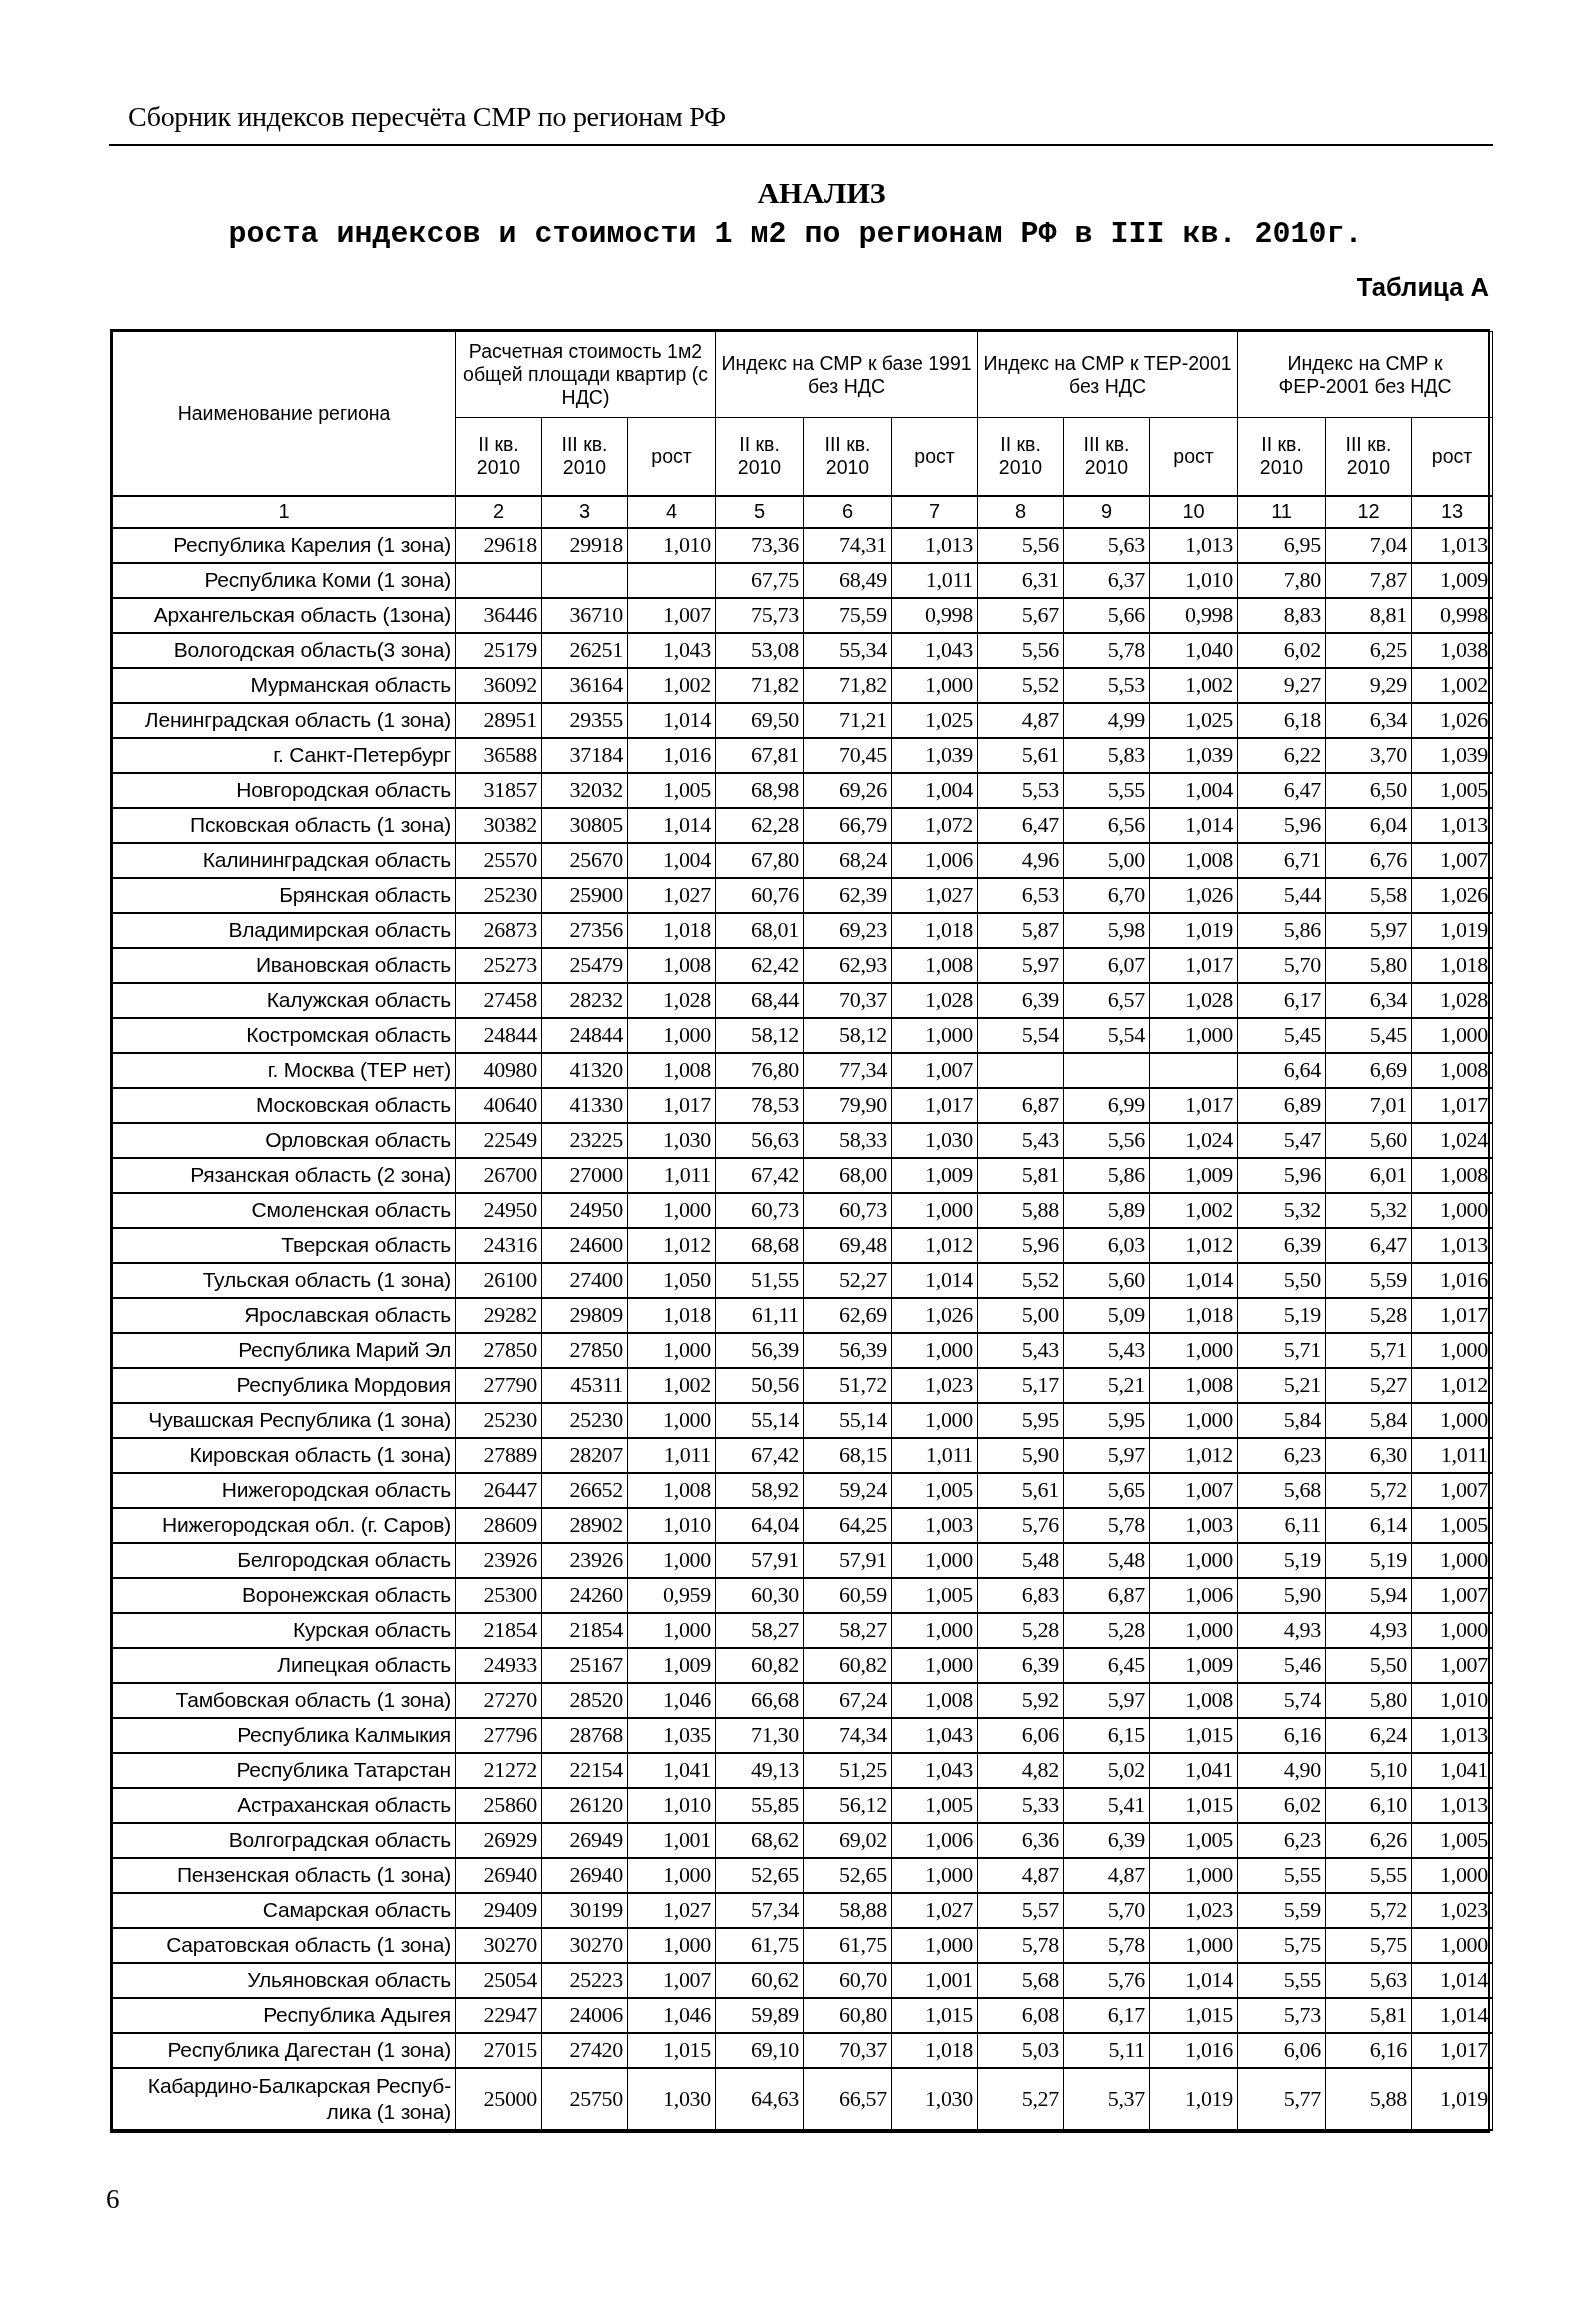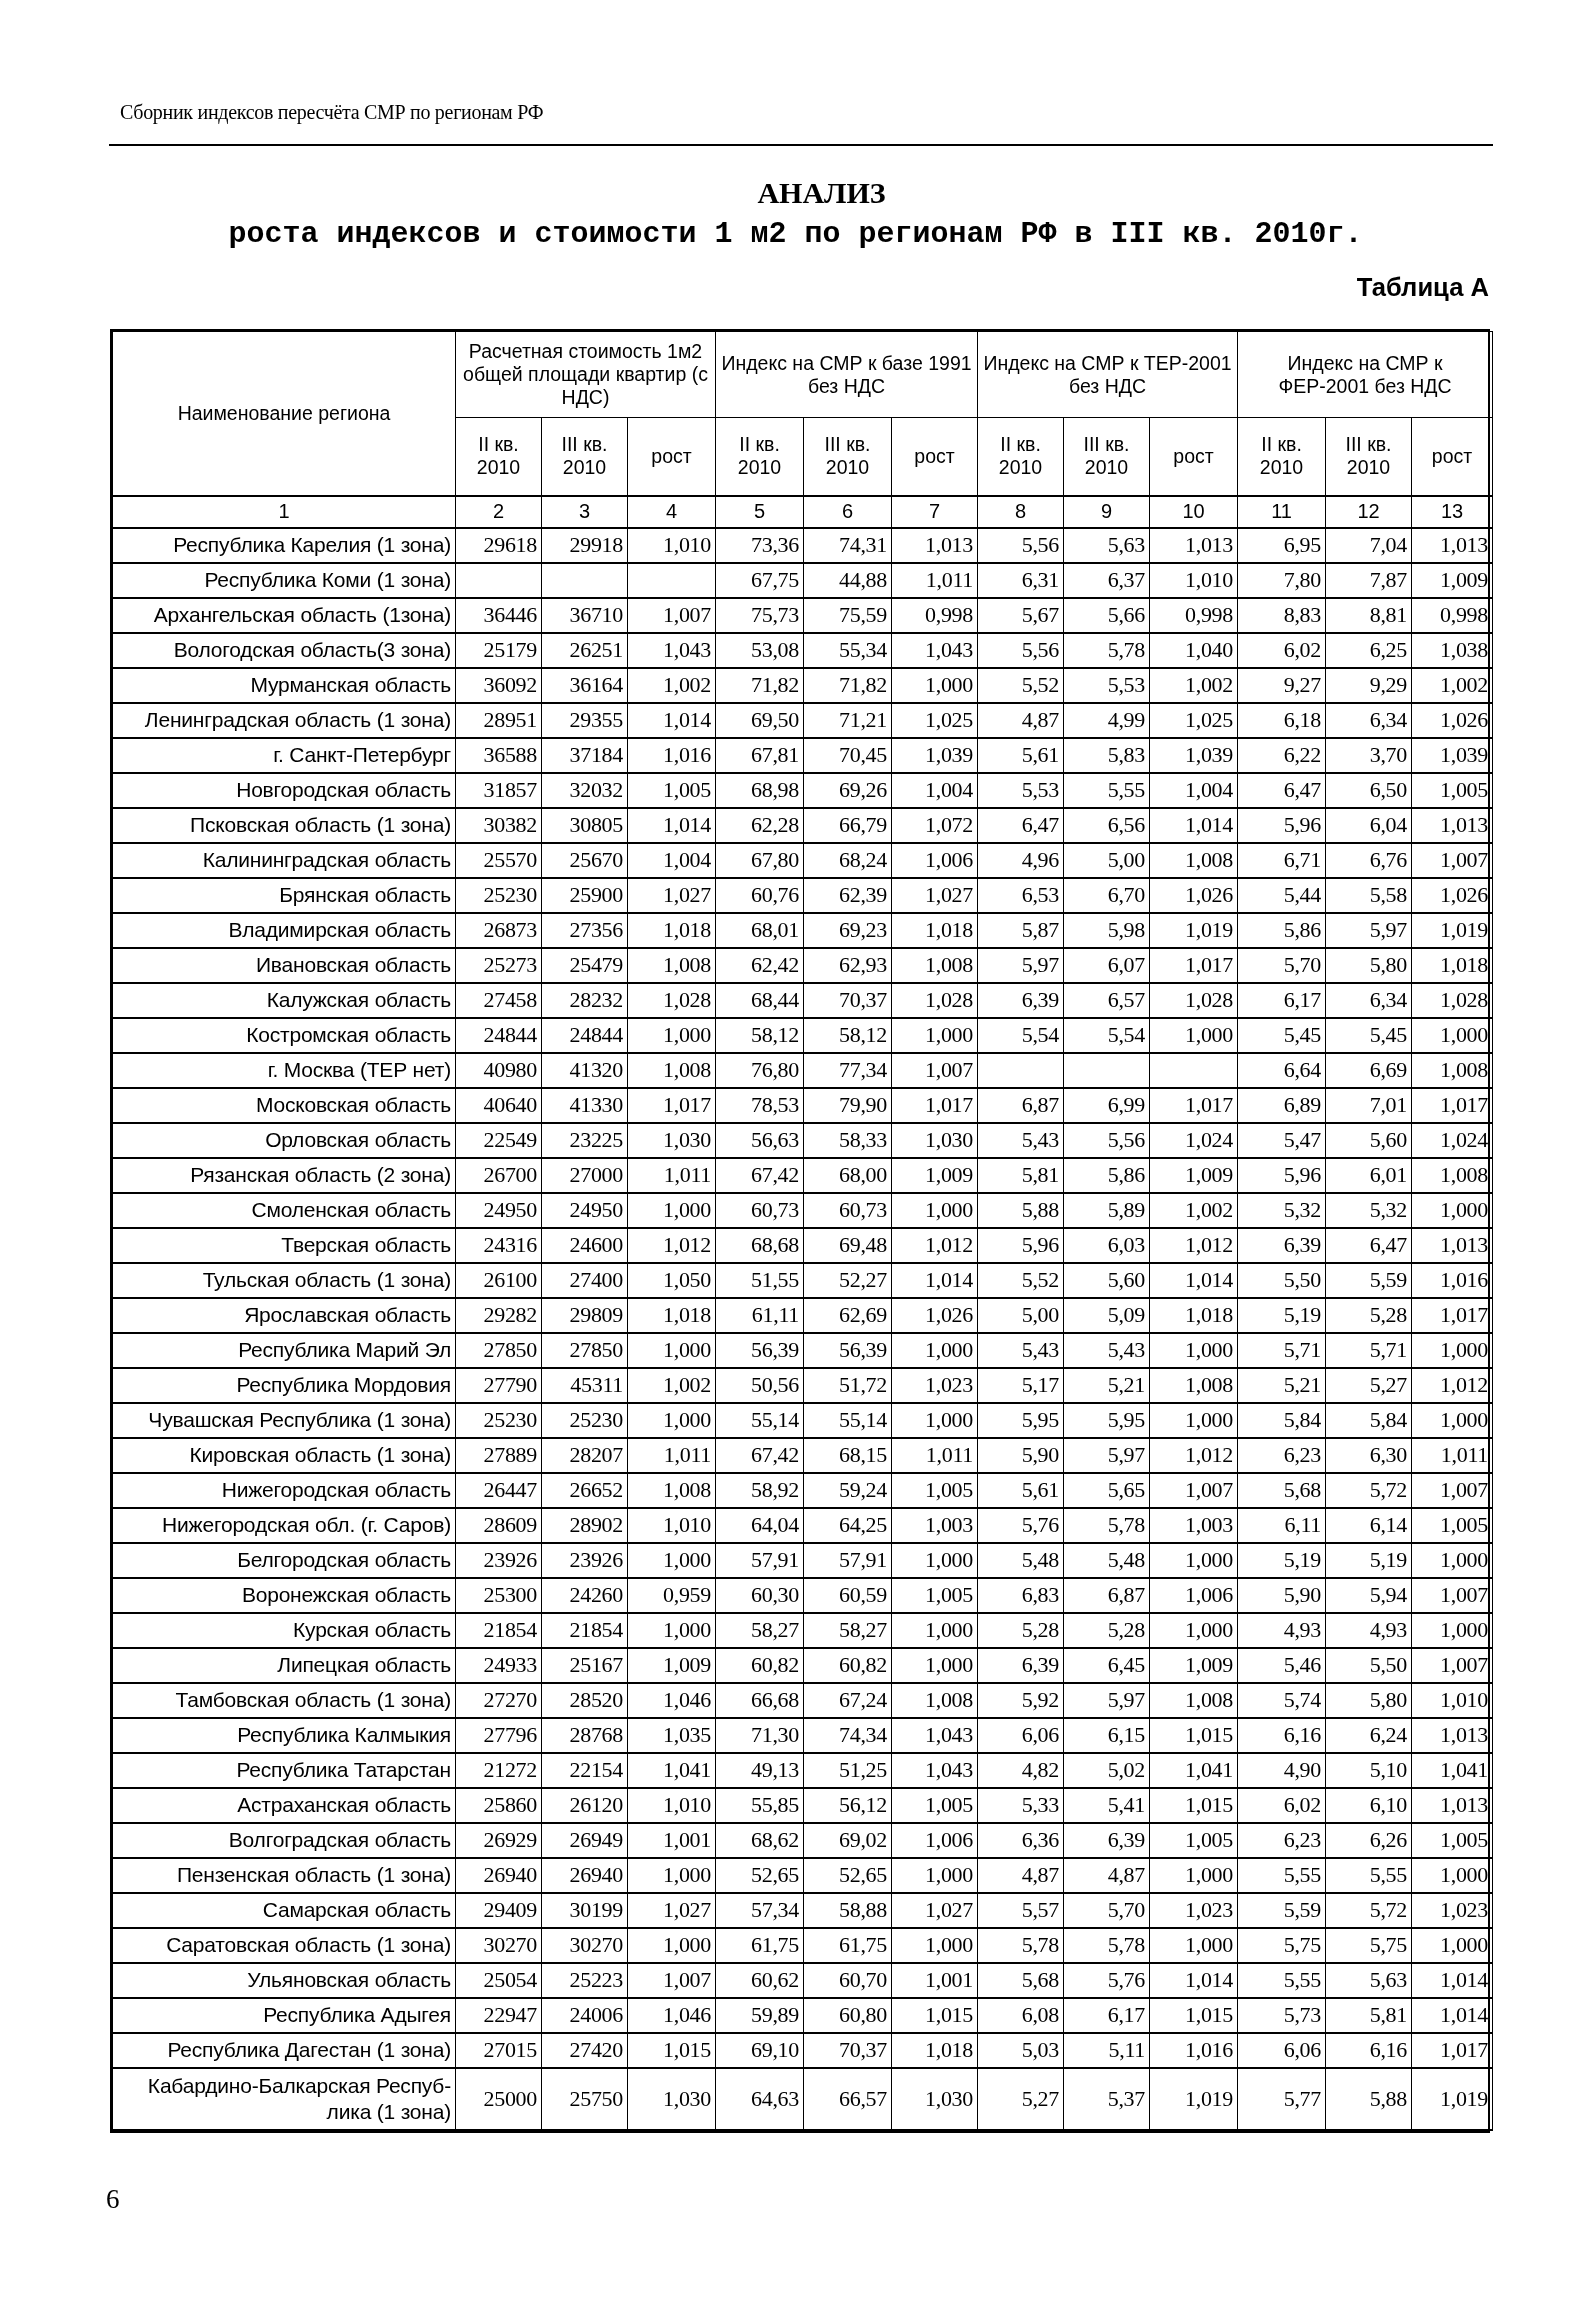--- a/index.html
+++ b/index.html
@@ -1,19 +1,19 @@
 <!DOCTYPE html>
 <html style="font-size:10.8px"><head>
 <meta charset="utf-8">
 <style>
   html, body { margin: 0; padding: 0; background: #ffffff; }
   body { width: 1591px; height: 2307px; position: relative; color: #000; overflow: hidden; }
   .running-header {
-    position: absolute; left: 120px; top: 101px;
-    font-family: "Liberation Serif", serif; font-size: 20px; letter-spacing: -0.3px;
+    position: absolute; left: 128px; top: 101px;
+    font-family: "Liberation Serif", serif; font-size: 28px; letter-spacing: -0.3px;
   }
   .header-rule {
     position: absolute; left: 109px; top: 144px; width: 1384px; height: 2px; background: #000;
   }
   .title {
     position: absolute; left: 0; width: 1591px; top: 176px; text-align: center;
     font-family: "Liberation Serif", serif; font-weight: bold; font-size: 30px; margin-left: 26px;
   }
   .subtitle {
     position: absolute; left: 0; width: 1591px; top: 217px; text-align: center;
@@ -135,21 +135,21 @@
           <td>6,95</td>
           <td>7,04</td>
           <td>1,013</td>
         </tr>
         <tr>
           <td class="name">Республика Коми (1 зона)</td>
           <td></td>
           <td></td>
           <td></td>
           <td>67,75</td>
-          <td>44,88</td>
+          <td>68,49</td>
           <td>1,011</td>
           <td>6,31</td>
           <td>6,37</td>
           <td>1,010</td>
           <td>7,80</td>
           <td>7,87</td>
           <td>1,009</td>
         </tr>
         <tr>
           <td class="name">Архангельская область (1зона)</td>

